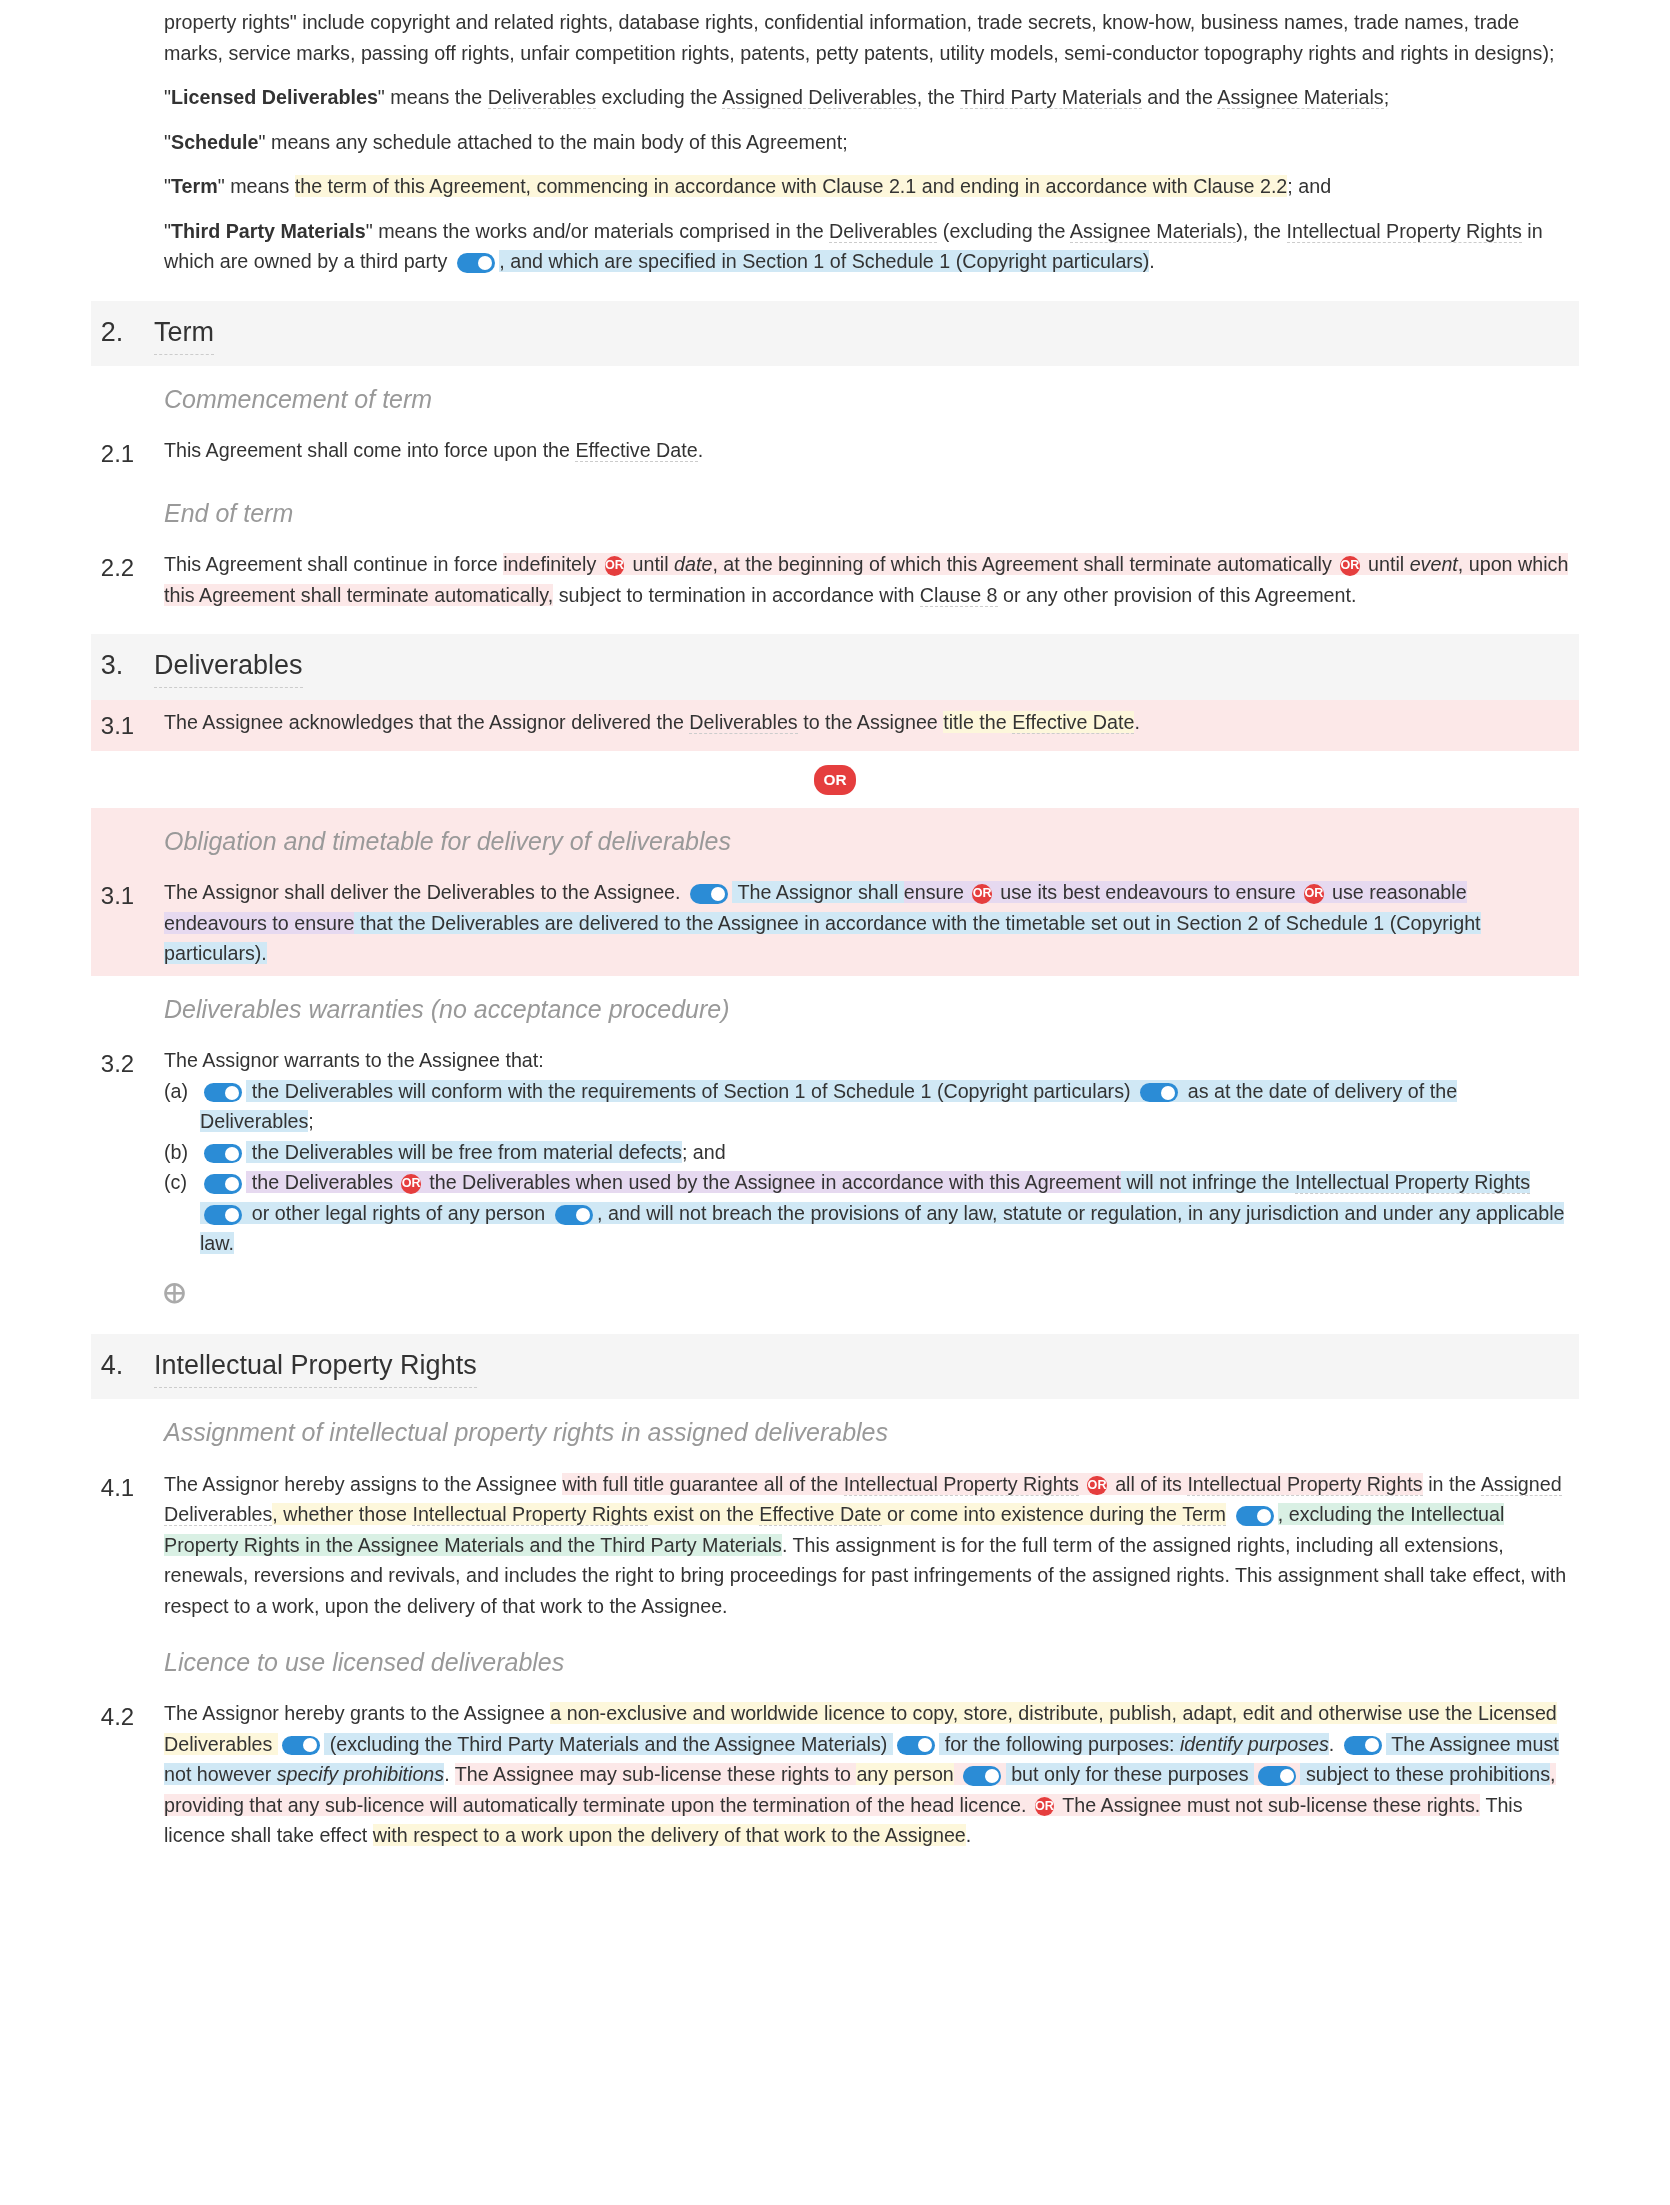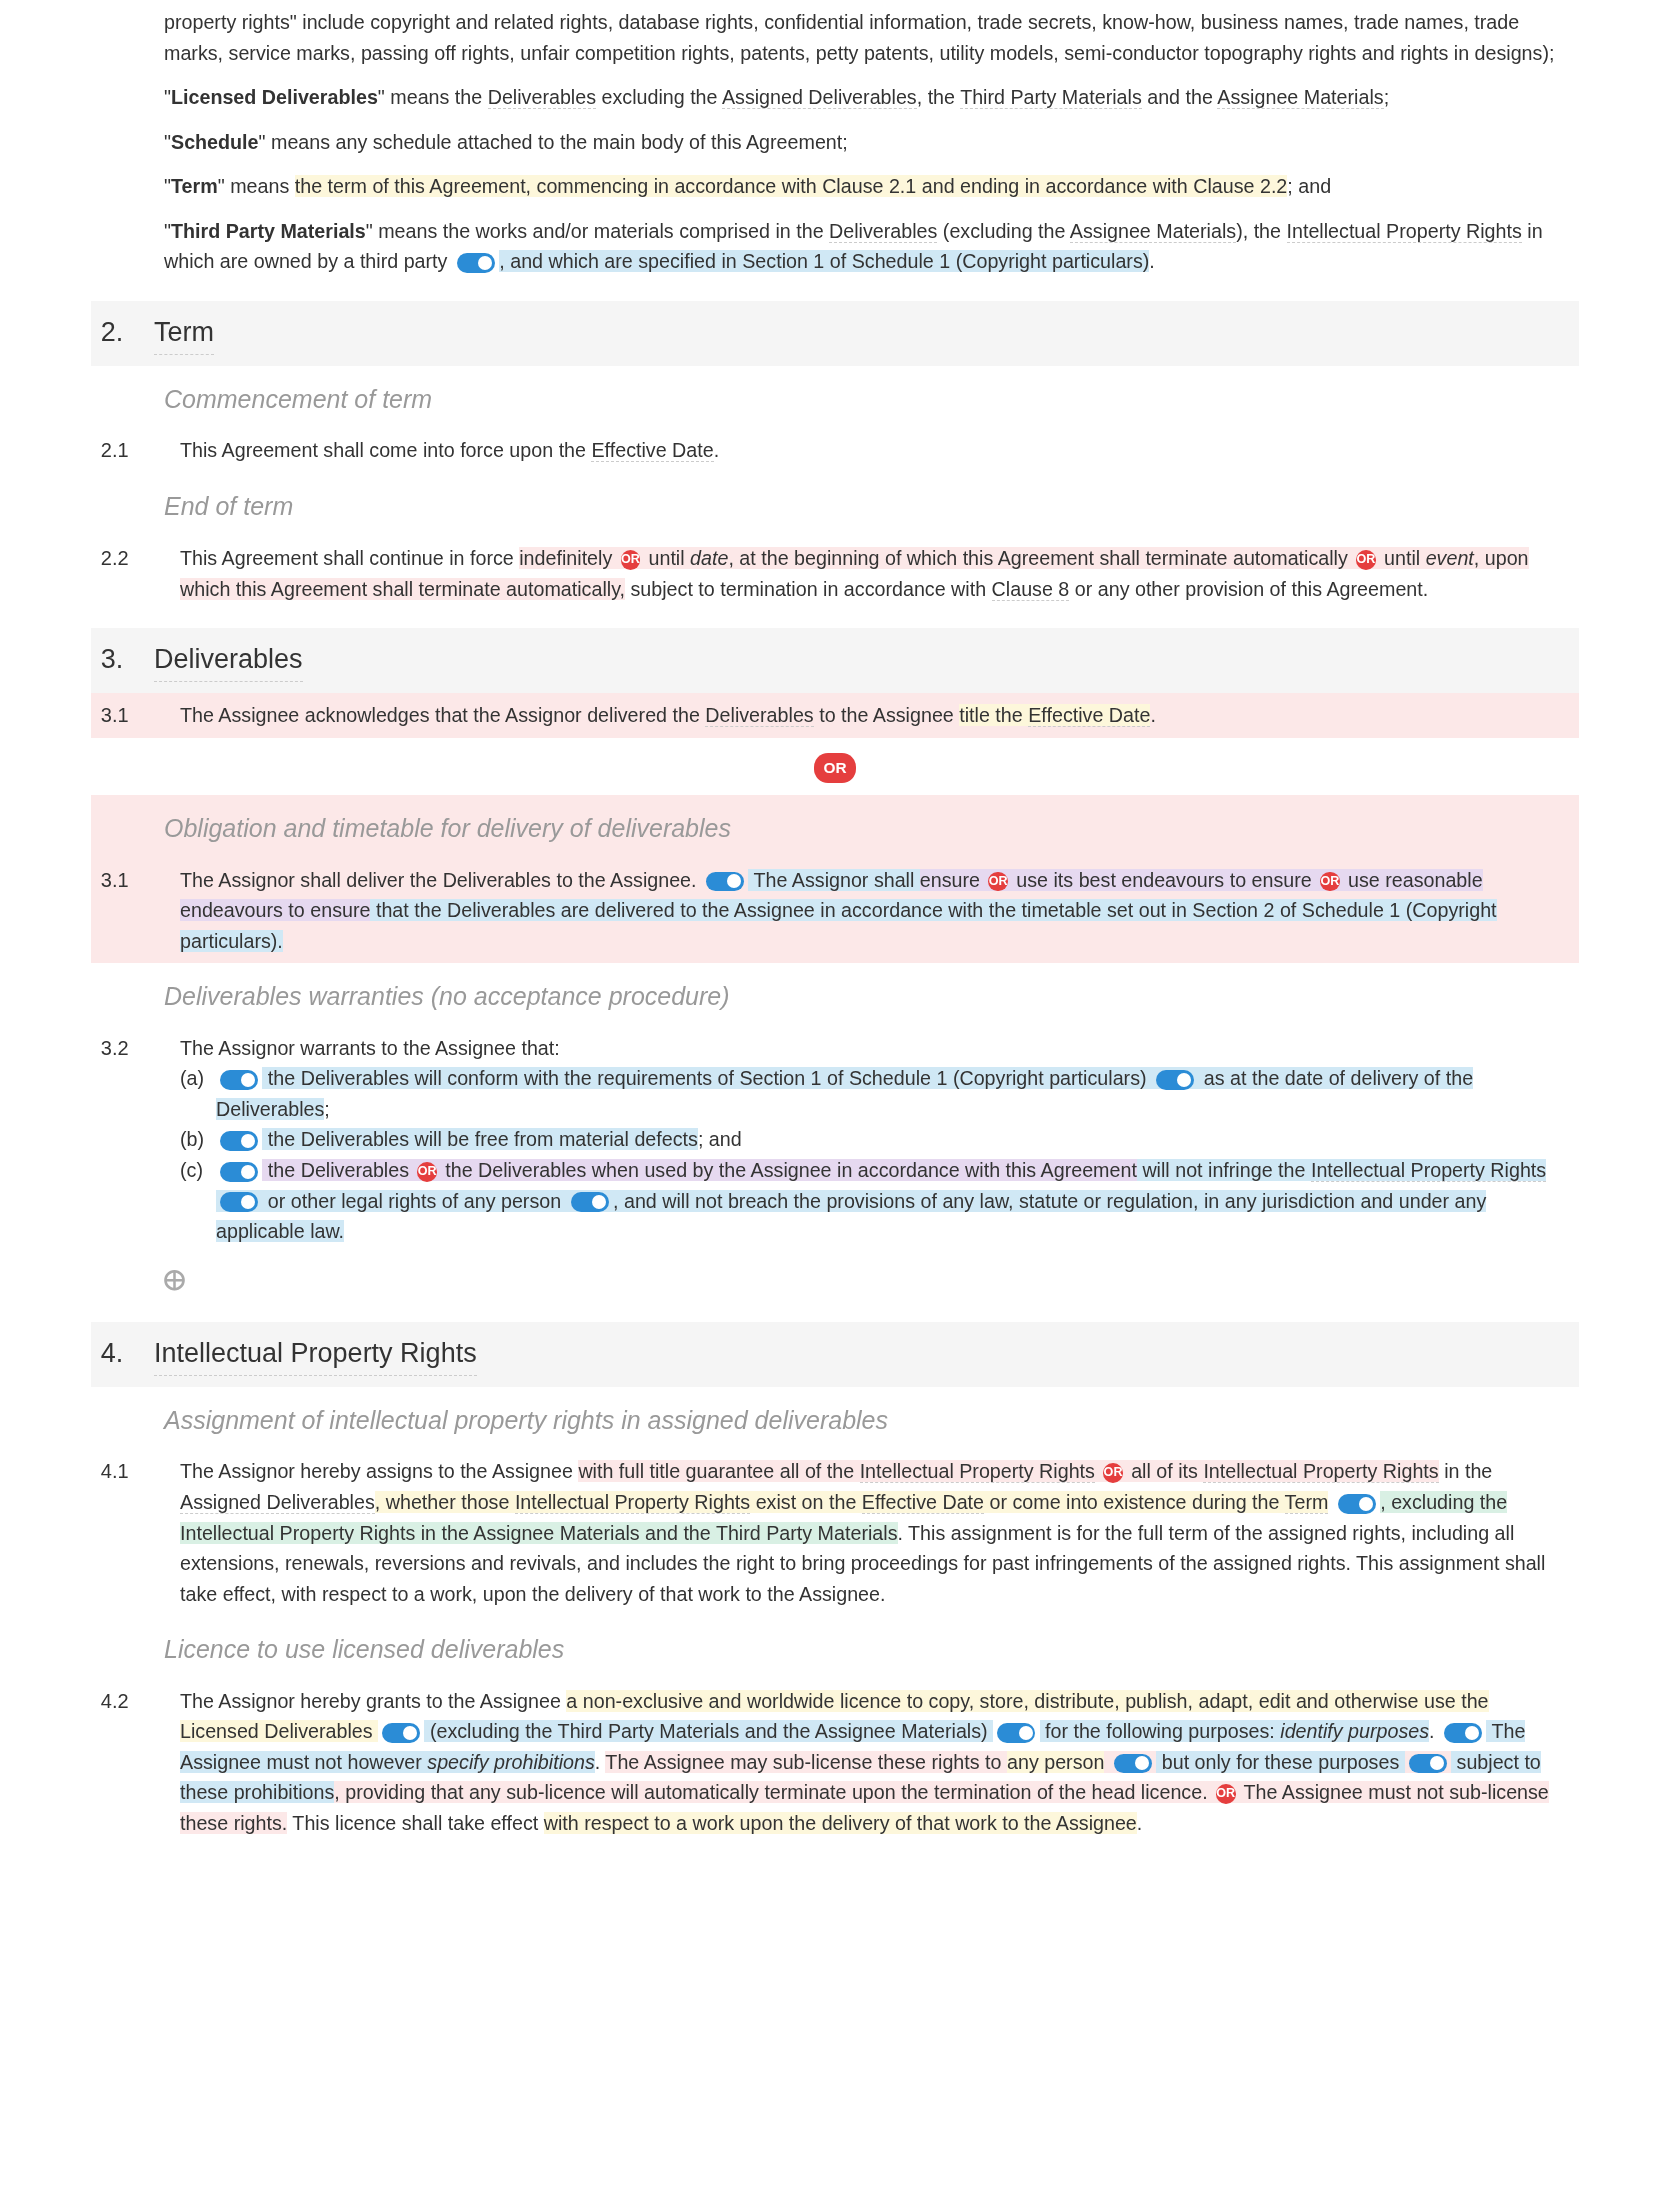--- a/index.html
+++ b/index.html
@@ -2,22 +2,22 @@
 <html style="font-size:11.2px"><head>
 <meta charset="utf-8">
 <style>
 * { box-sizing: border-box; margin: 0; padding: 0; }
 body { font-family: Arial, Helvetica, sans-serif; font-size: 19.7px; line-height: 1.55; color: #333; background: #fff; width: 1670px; padding: 0 91px; }
 .section-header { background: #f5f5f5; padding: 11.2px 0 11.2px 0; margin: 17px 0 0 0; display: flex; }
 .section-num { width: 63px; font-size: 27px; font-weight: 400; padding-left: 9.8px; }
 .section-title { font-size: 27px; font-weight: 400; border-bottom: 1.4px dashed #ccc; display: inline-block; }
 .subtitle-row { padding: 14px 0 9.8px 73px; font-style: italic; color: #999; font-size: 25px; }
 .clause-row { display: flex; padding: 7px 0; }
-.clause-num { width: 73px; flex-shrink: 0; padding-left: 9.8px; font-size: 20px; }
-.clause-body { flex: 1; font-size: 19.7px; padding-right: 7px; margin-left: 16px; }
+.clause-num { width: 73px; flex-shrink: 0; padding-left: 9.8px; font-size: 24px; }
+.clause-body { flex: 1; font-size: 19.7px; padding-right: 7px; }
 .def-row { padding: 7px 0 7px 73px; }
 .term { font-weight: bold; }
 .dash { border-bottom: 1.4px dashed #ccc; }
 .hl-pink { background: #fce8e8; }
 .hl-yellow { background: #fdf7db; }
 .hl-blue { background: #d0e8f5; }
 .hl-purple { background: #e6d9f0; }
 .badge-or { display: inline-block; background: #e53e3e; color: #fff; font-size: 12.6px; font-weight: bold; border-radius: 50%; width: 19.7px; height: 19.7px; line-height: 19.7px; text-align: center; vertical-align: middle; margin: 0 2.8px; }
 .badge-or-big { display: inline-block; background: #e53e3e; color: #fff; font-size: 15.4px; font-weight: bold; border-radius: 14px; padding: 2.8px 9.8px; margin: 0 2.8px; }
 .toggle { display: inline-block; background: #2b8cd6; border-radius: 14px; width: 38px; height: 19.7px; position: relative; vertical-align: middle; margin: 0 4.2px; }

